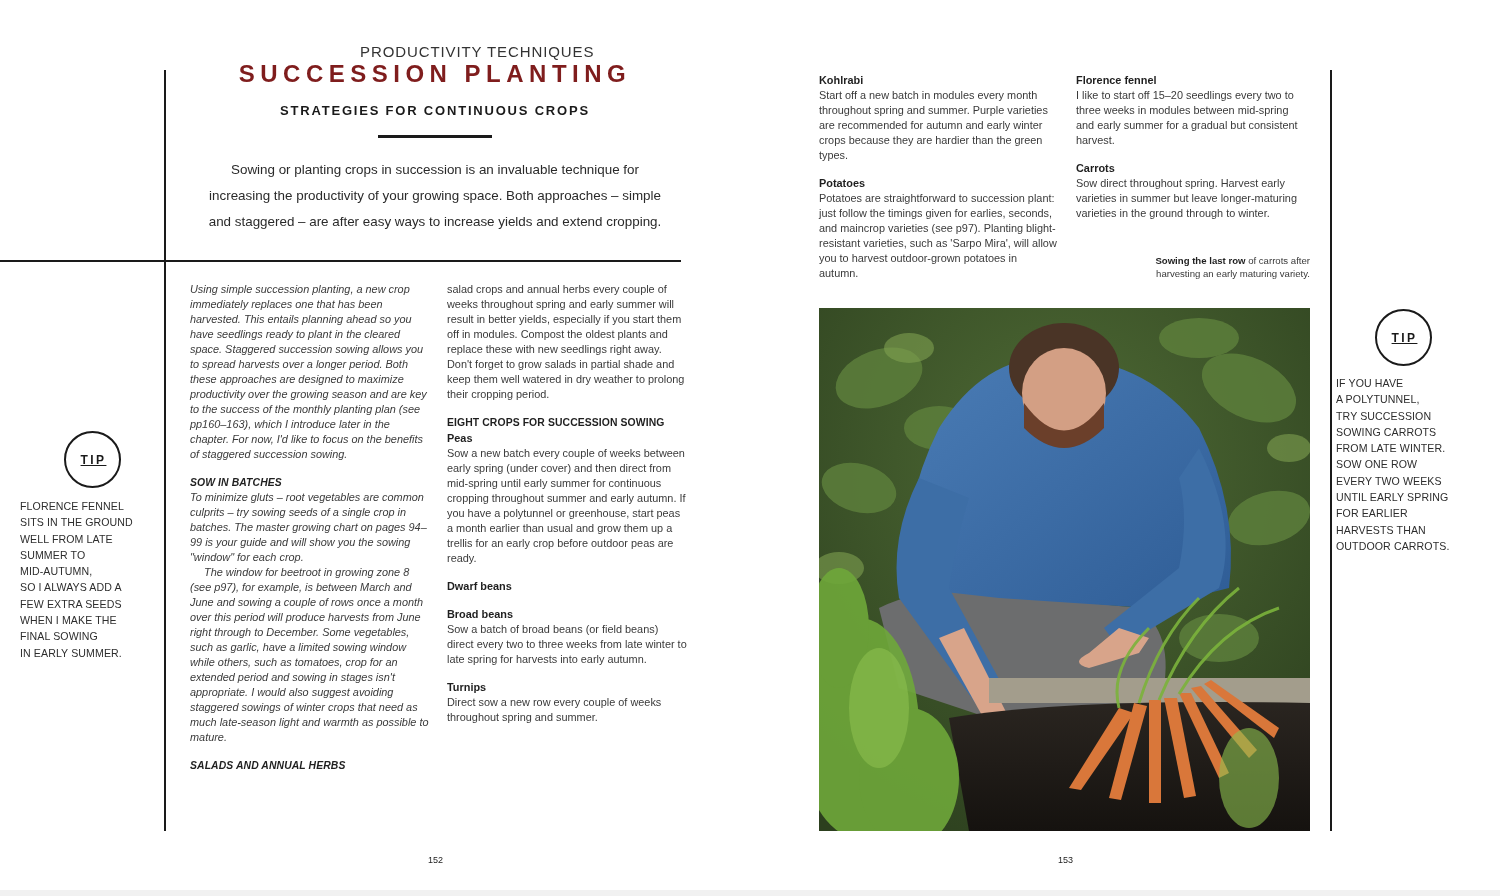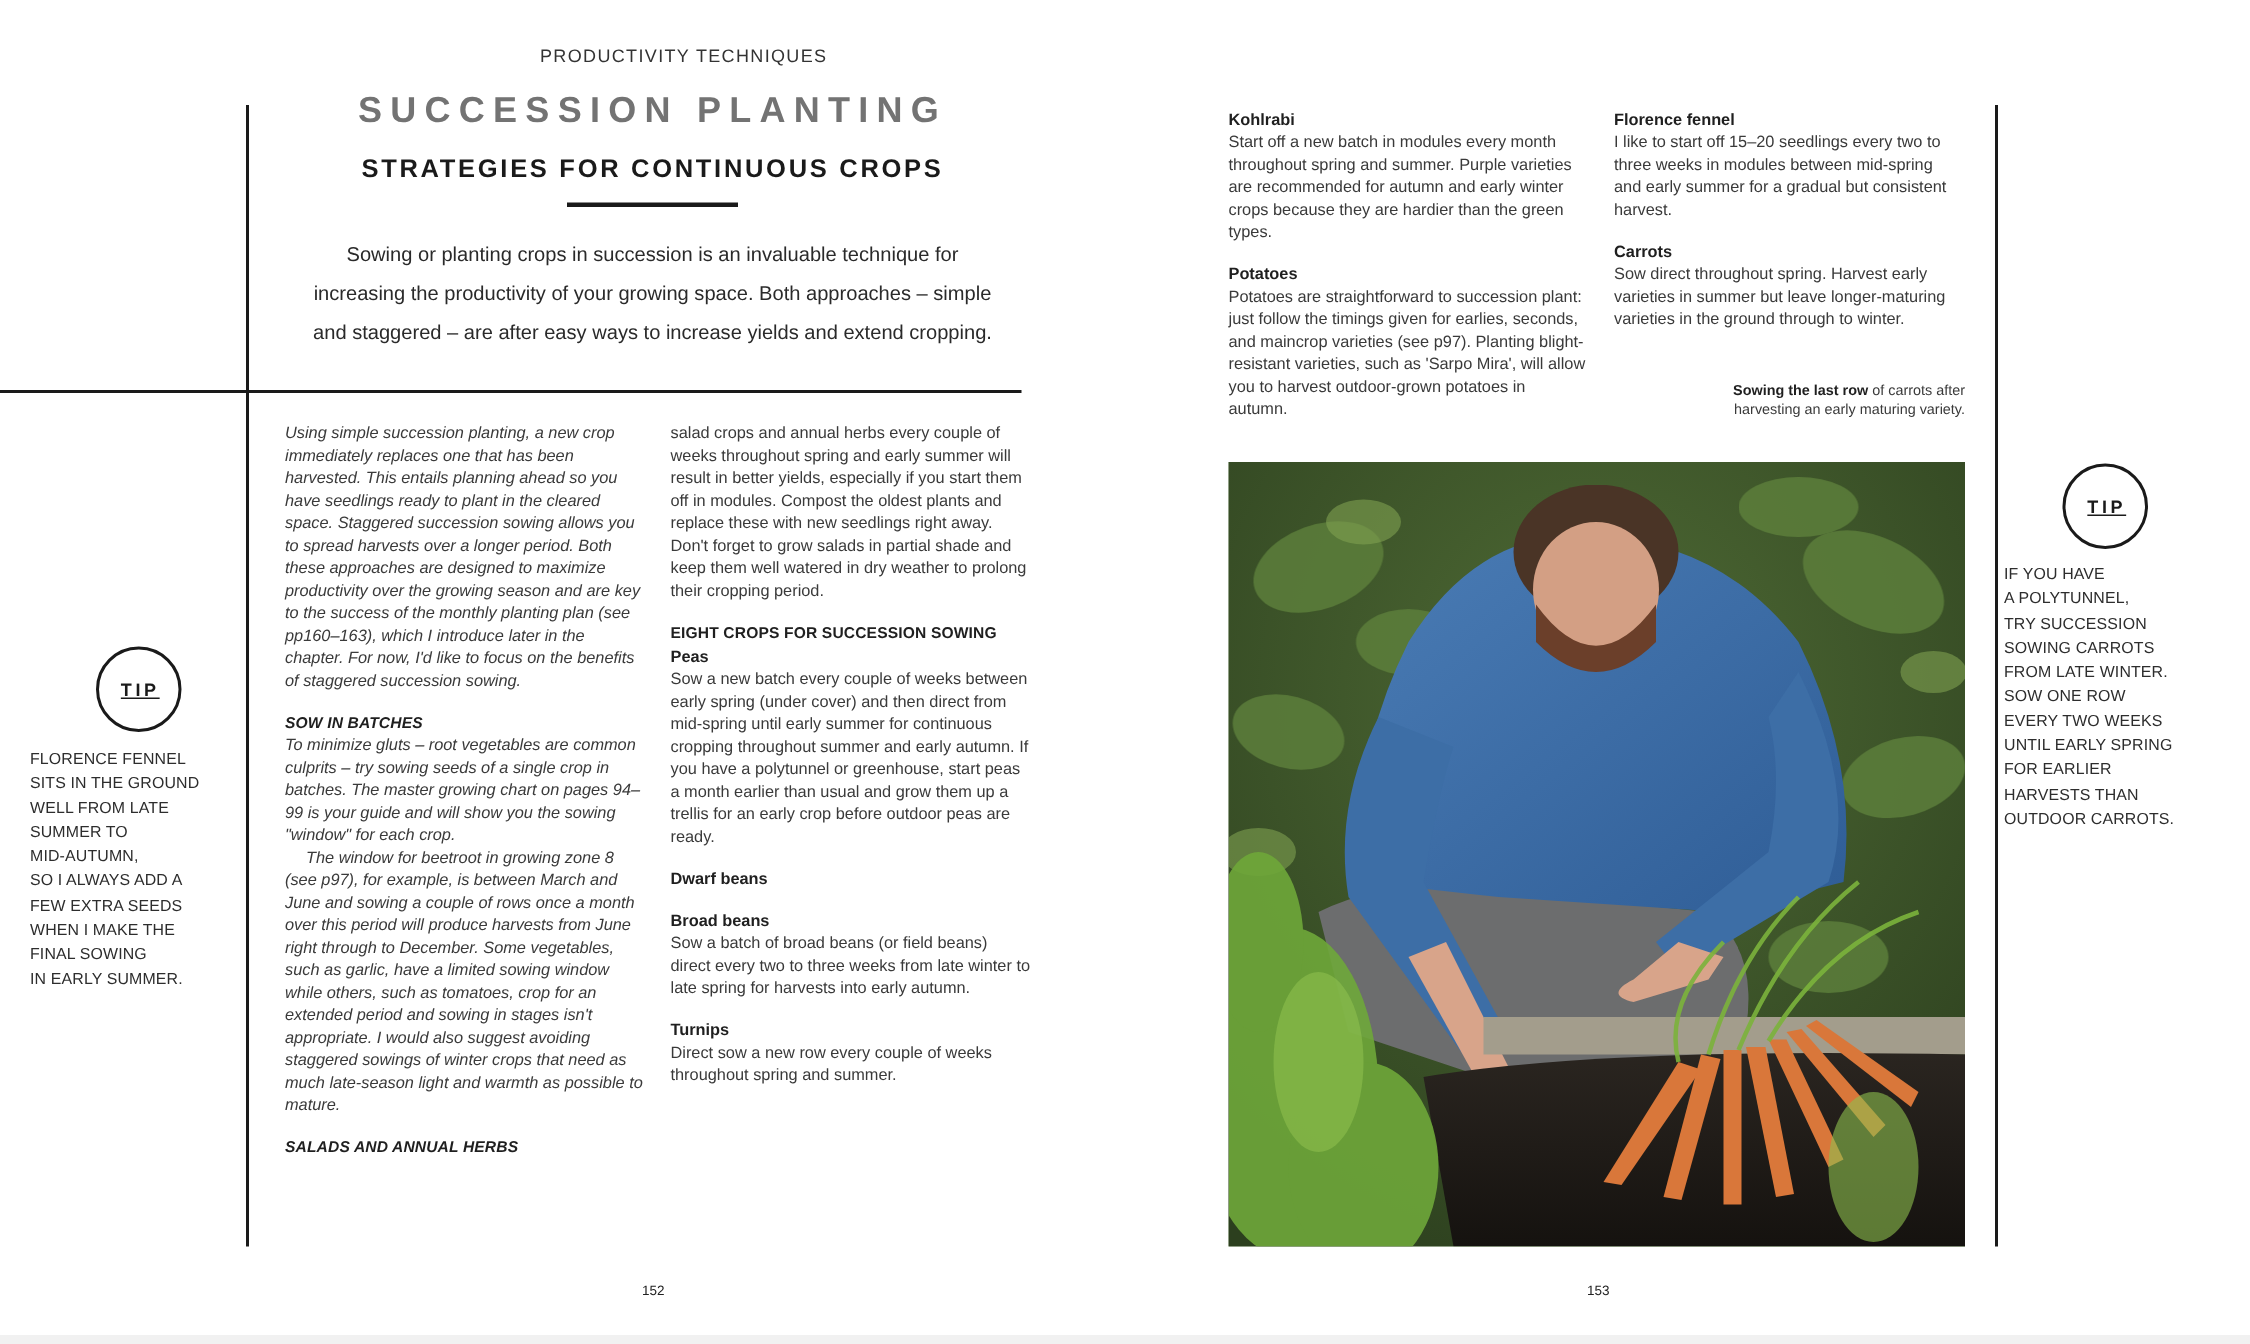--- a/index.html
+++ b/index.html
@@ -2,29 +2,29 @@
 <html><head>
   <meta charset="utf-8">
   <style>
     * { box-sizing: border-box; margin: 0; padding: 0; }
     html, body { width: 1500px; height: 896px; background: #ffffff; overflow: hidden; }
     body { position: relative; font-family: "Liberation Sans", "DejaVu Sans", sans-serif; color: #2a2a2a; }
 
     .spread { position: absolute; left: 0; top: 0; width: 1500px; height: 896px; background: #fff; }
     .bottom-edge { position: absolute; left: 0; top: 890px; width: 1500px; height: 6px; background: #f1f1f1; }
 
-    .running-head { position: absolute; left: 360px; top: 30px; font-size: 12px; letter-spacing: 0.9px; color: #333; }
+    .running-head { position: absolute; left: 360px; top: 43px; font-size: 15px; letter-spacing: 0.9px; color: #333; }
 
     .vline { position: absolute; background: #1a1a1a; width: 2px; }
     .hline { position: absolute; background: #1a1a1a; height: 2px; }
 
     .title { position: absolute; left: 166px; width: 538px; top: 60px; text-align: center;
-             font-size: 24px; font-weight: bold; letter-spacing: 5.5px; color: #737373; }
+             font-size: 24px; font-weight: bold; letter-spacing: 5.5px; color: #7f1d1d; }
     .subtitle { position: absolute; left: 166px; width: 538px; top: 103px; text-align: center;
-                font-size: 17px; font-weight: bold; letter-spacing: 1.8px; color: #1a1a1a; }
+                font-size: 13px; font-weight: bold; letter-spacing: 1.8px; color: #1a1a1a; }
     .title-rule { position: absolute; left: 378px; top: 135px; width: 114px; height: 3px; background: #1a1a1a; }
     .intro { position: absolute; left: 200px; width: 470px; top: 157px; text-align: center;
              font-size: 13.4px; line-height: 26px; color: #2a2a2a; }
 
     .col { position: absolute; font-size: 10.9px; line-height: 15px; color: #3a3a3a; }
     .col p { margin: 0; }
     .col .indent { text-indent: 14px; }
     .col .gap { height: 13px; }
     .col .head-caps { font-weight: bold; color: #1f1f1f; font-size: 10.4px; letter-spacing: 0.1px; }
     .col .head-crop { font-weight: bold; color: #1f1f1f; }

